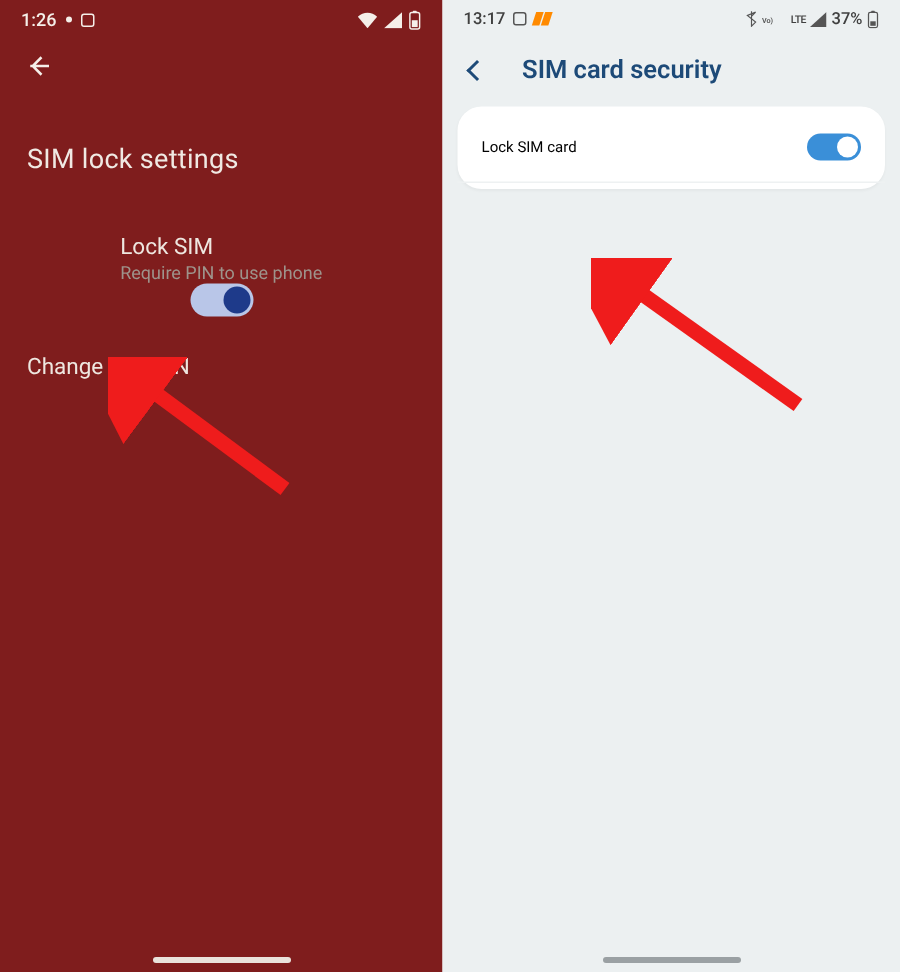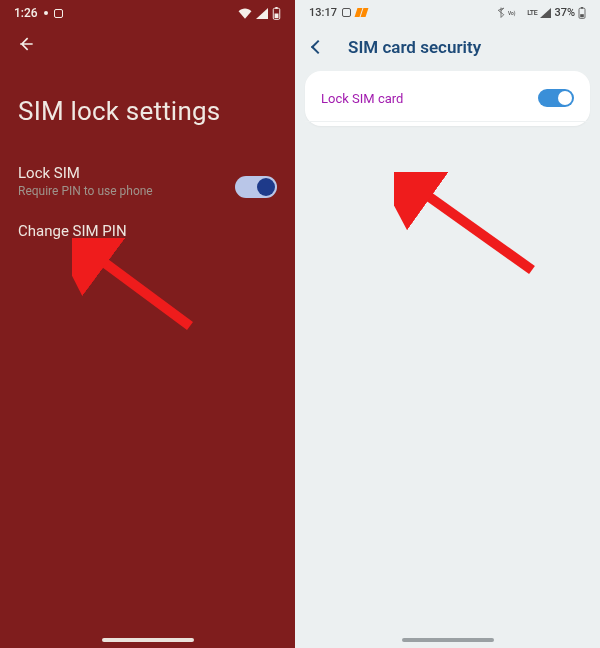--- a/index.html
+++ b/index.html
@@ -21,24 +21,24 @@
     padding: 6px 14px 2px 14px; font-size: 12px; color:#f5efe9; font-weight:500;
   }
   .status-l .icons, .status-r .icons { display:flex; gap:4px; align-items:center; }
   .status-l .clock { display:flex; gap:6px; align-items:center;}
   .dot { width:4px; height:4px; border-radius:50%; background:#f5efe9; }
   .sq  { width:9px; height:9px; border:1.4px solid #f5efe9; border-radius:2px; }
 
   .back-row { padding: 12px 16px 4px; }
   .back-arrow { width:20px; height:20px; stroke:#f5efe9; stroke-width:2; fill:none; cursor:pointer; }
 
-  .title-l { font-size: 26px; font-weight: 400; color:#f0e9e3; padding: 34px 18px 26px; letter-spacing:0.2px; }
+  .title-l { font-size: 18px; font-weight: 400; color:#f0e9e3; padding: 34px 18px 26px; letter-spacing:0.2px; }
 
   .row { padding: 12px 18px; }
-  .row-flex { display:flex; justify-content:space-between; align-items:flex-end; }
+  .row-flex { display:flex; justify-content:space-between; align-items:center;flex-direction:column; }
   .row .primary   { font-size: 15px; color:#eee7e0; }
   .row .secondary { font-size: 12px; color:#9e938b; margin-top:2px; }
 
   .toggle-l {
     width:42px; height:22px; border-radius:11px; background:#b9c6e8;
     position:relative; cursor:pointer;
   }
   .toggle-l::after{
     content:""; position:absolute; right:2px; top:2px;
     width:18px; height:18px; border-radius:50%; background:#1e3a8a;
@@ -62,21 +62,21 @@
   .header-r { display:flex; align-items:center; gap:25px; padding: 18px 18px 14px; color:#1d4a78; }
   .chev { width:10px; height:10px; border-left:2px solid #1d4a78; border-bottom:2px solid #1d4a78; transform:rotate(45deg); cursor:pointer; }
   .title-r { font-size:17px; font-weight:600; }
 
   .card {
     background:#fff; margin:0 10px; border-radius:16px; padding:4px 0;
     box-shadow:0 1px 2px rgba(0,0,0,0.04);
   }
   .card .item { padding:14px 16px; }
   .card .flex { display:flex; justify-content:space-between; align-items:center; gap:12px; }
-  .card .primary   { font-size:13px; color:#a21caf; }
+  .card .primary   { font-size:10px; color:#000000; }
   .card .secondary { font-size:11.5px; color:#8a8f93; margin-top:2px; line-height:1.35; max-width:200px; }
   .divider { height:1px; background:#eef1f2; margin:0 0; }
 
   .toggle-r {
     width:36px; height:18px; border-radius:9px; background:#3a8fd8;
     position:relative; cursor:pointer; flex:0 0 auto;
   }
   .toggle-r::after{
     content:""; position:absolute; right:2px; top:2px;
     width:14px; height:14px; border-radius:50%; background:#fff;

